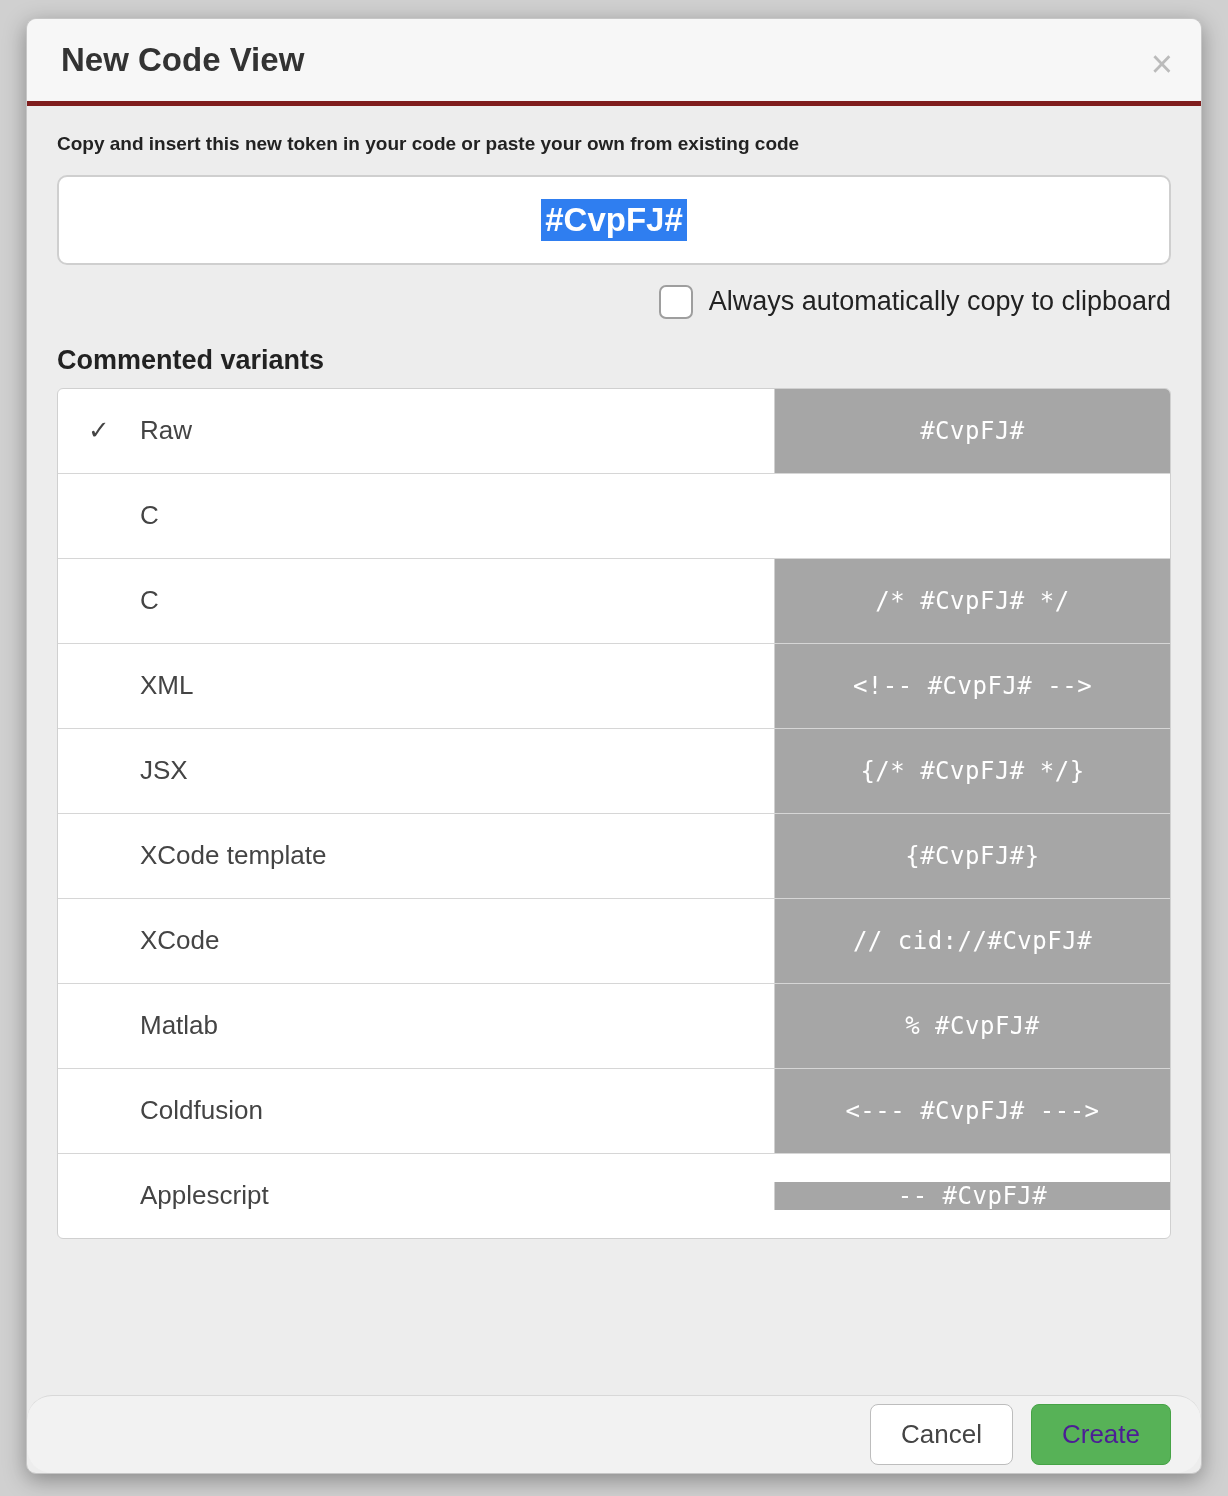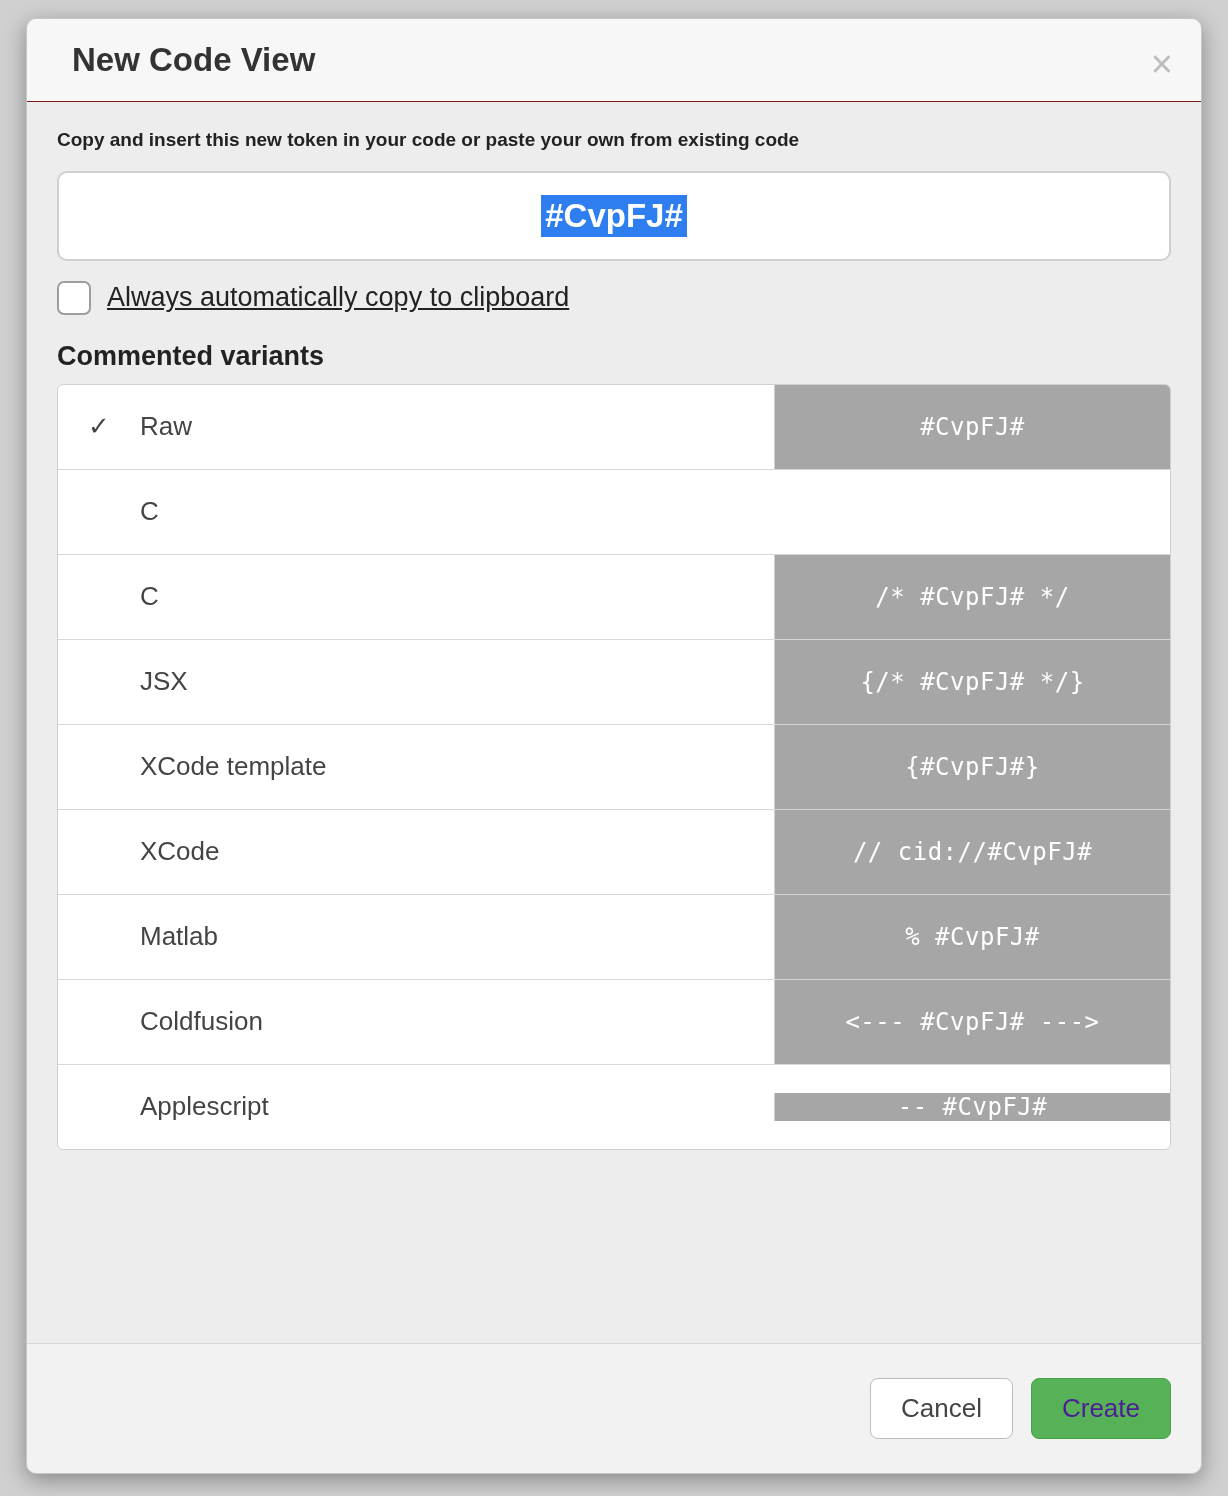--- a/index.html
+++ b/index.html
@@ -4,35 +4,35 @@
 <style>
   html,body{margin:0;padding:0;font-family:-apple-system,BlinkMacSystemFont,"Segoe UI",Helvetica,Arial,sans-serif;background:#d0d0d0;color:#222;}
   .backdrop{width:1228px;height:1496px;position:relative;overflow:hidden;}
   .modal{
     position:absolute;left:26px;top:18px;right:26px;bottom:22px;
     background:#ededed;border:1px solid #c6c6c6;border-radius:10px;
     box-shadow:0 6px 22px rgba(0,0,0,.35);
     display:flex;flex-direction:column;
   }
   .modal-header{
-    background:#f7f7f7;border-bottom:1px solid #7f1d1d;
+    background:#f7f7f7;border-bottom:5px solid #7f1d1d;
     border-top-left-radius:10px;border-top-right-radius:10px;
-    padding:22px 45px;display:flex;align-items:center;position:relative;
+    padding:22px 34px;display:flex;align-items:center;position:relative;
   }
   .modal-title{font-size:33px;font-weight:700;color:#333;}
   .close-x{position:absolute;right:28px;top:26px;font-size:38px;color:#bbb;line-height:1;cursor:pointer;font-weight:300;}
   .modal-body{flex:1;padding:24px 30px 10px 30px;overflow:auto;}
   .instruction{font-size:19px;font-weight:600;color:#222;margin:2px 0 18px 0;line-height:1.3;}
   .token-box{
     width:100%;box-sizing:border-box;border:2px solid #cfcfcf;border-radius:10px;
     background:#fff;height:90px;display:flex;align-items:center;justify-content:center;
     font-size:33px;font-weight:700;
   }
   .token-value{background:#2f7ef0;color:#fff;padding:2px 4px;}
-  .auto-row{display:flex;align-items:center;justify-content:flex-start;gap:16px;margin:20px 0 26px 0;text-decoration:underline;}
+  .auto-row{display:flex;align-items:center;justify-content:flex-end;gap:16px;margin:20px 0 26px 0;}
   .chk{
     width:30px;height:30px;border:2.5px solid #9e9e9e;border-radius:7px;background:#fff;cursor:pointer;
   }
   .auto-label{font-size:27px;color:#222;}
   .variants-title{font-size:27px;font-weight:700;color:#222;margin:0 0 12px 0;}
   .variants{
     border:1px solid #d0d0d0;border-radius:6px;overflow:hidden;background:#fff;
   }
   .variant-row{
     display:flex;align-items:stretch;border-bottom:1px solid #d6d6d6;
@@ -44,22 +44,22 @@
   }
   .check-slot{width:34px;display:flex;justify-content:center;color:#444;}
   .checkmark{font-size:26px;}
   .variant-right{
     width:395px;background:#a6a6a6;color:#fff;display:flex;align-items:center;justify-content:center;
     font-family:Menlo,Consolas,monospace;font-size:24px;border-left:1px solid #d0d0d0;
     letter-spacing:.5px;
   }
   .modal-footer{
     border-top:1px solid #d8d8d8;background:#f2f2f2;
-    padding:34px 30px;display:flex;justify-content:flex-end;gap:18px;
-    border-bottom-left-radius:10px;border-bottom-right-radius:10px;
+    padding:8px 30px;display:flex;justify-content:flex-end;gap:18px;
+    border-bottom-left-radius:10px;border-bottom-right-radius:10px;border-radius:25px;
   }
   .btn{
     font-size:26px;padding:14px 30px;border-radius:8px;cursor:pointer;border:1px solid #bdbdbd;
     background:#fff;color:#444;
   }
   .btn-primary{background:#57b257;border-color:#46a346;color:#4c1d95;}
 </style>
 </head>
 <body>
 
@@ -105,20 +105,27 @@
           <div class="variant-row">
             <div class="variant-left">
               <div class="check-slot"></div>
               <span>C</span>
             </div>
             <div class="variant-right">/* #CvpFJ# */</div>
           </div>
           <div class="variant-row">
             <div class="variant-left">
               <div class="check-slot"></div>
+              <span>XML</span>
+            </div>
+            <div class="variant-right">&lt;!-- #CvpFJ# --&gt;</div>
+          </div>
+          <div class="variant-row">
+            <div class="variant-left">
+              <div class="check-slot"></div>
               <span>JSX</span>
             </div>
             <div class="variant-right">{/* #CvpFJ# */}</div>
           </div>
           <div class="variant-row">
             <div class="variant-left">
               <div class="check-slot"></div>
               <span>XCode template</span>
             </div>
             <div class="variant-right">{#CvpFJ#}</div>

